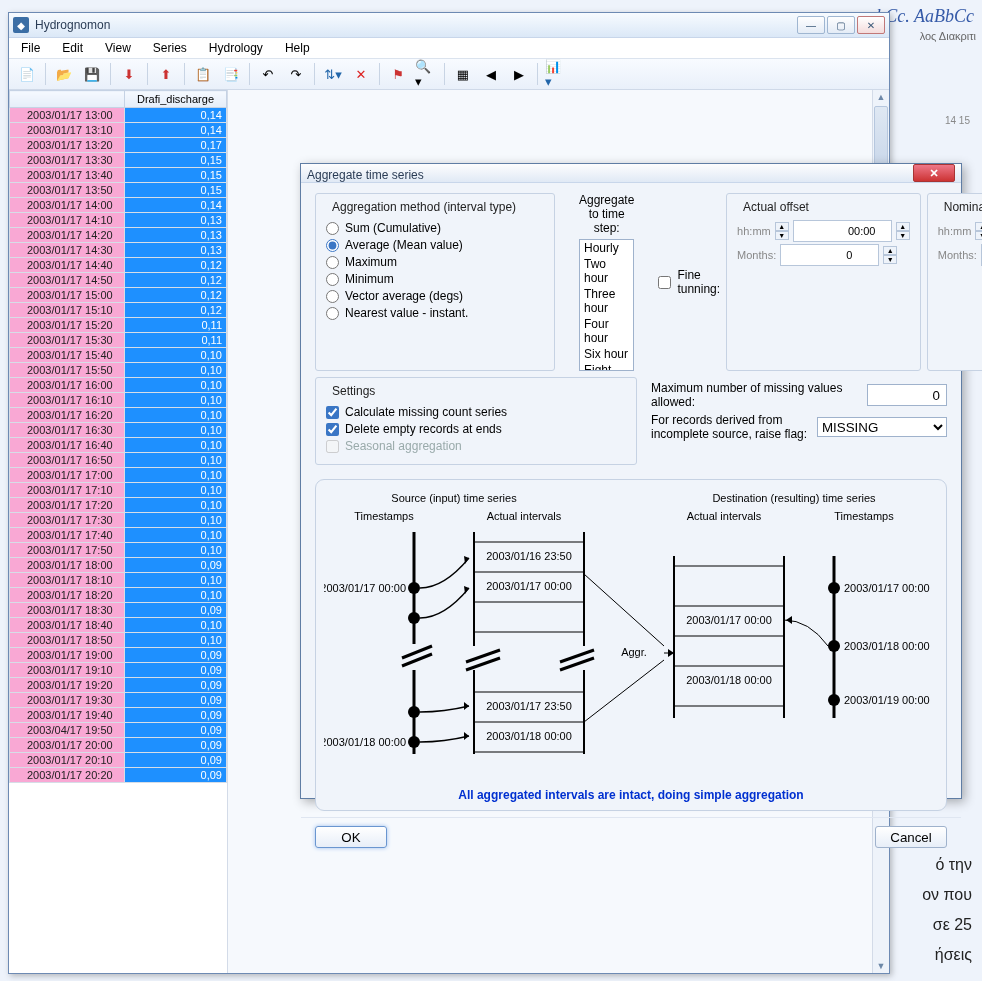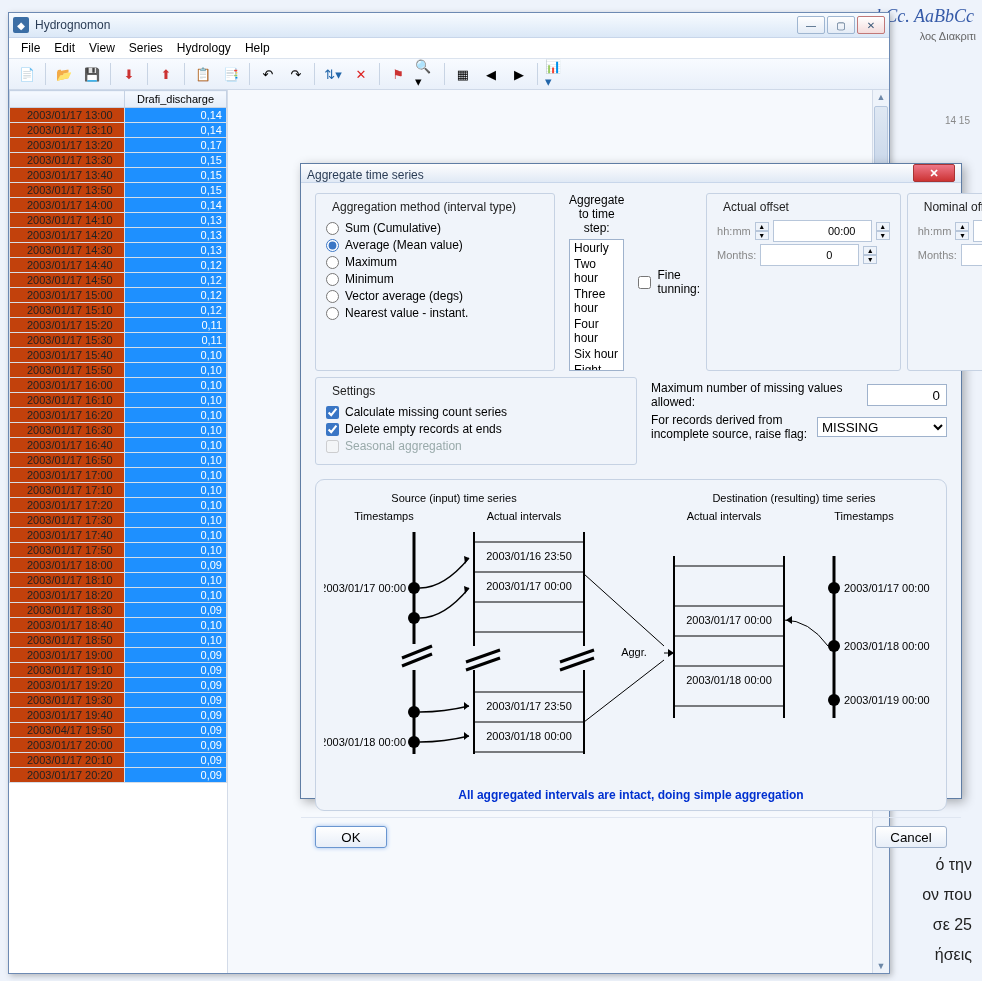--- a/index.html
+++ b/index.html
@@ -72,21 +72,21 @@
     margin-left:auto; display:flex; gap:2px;
   }
   .win-btn {
     width:26px;height:16px;border:1px solid #9fb6d1;border-radius:2px;
     background:linear-gradient(#fefefe,#e4ecf6);
     display:flex;align-items:center;justify-content:center;font-size:10px;color:#3a5878;
   }
   .win-btn.close{border-color:#c17878;background:linear-gradient(#fff,#f4dcdc);}
   .menubar {
     height: 20px;
-    display:flex; align-items:center; gap:2px; padding:0 6px;
+    display:flex; align-items:center; gap:10px; padding:0 6px;
     border-bottom:1px solid #dbe3ee;
   }
   .menubar span { padding:2px 6px; }
   .toolbar {
     height:30px; border-bottom:1px solid #cfd9e8;
     display:flex;align-items:center;gap:4px;padding:0 6px;
     background:linear-gradient(#f8fbff,#e9f0fa);
   }
   .tbtn {
     width:22px;height:22px;border:1px solid transparent;border-radius:3px;
@@ -110,21 +110,21 @@
     border:1px solid #c5d2e4;
     padding:2px 4px;
     font-weight:normal;
     position:sticky;top:0;
   }
   table.tsgrid td {
     border:1px solid #d6dde7;
     padding:1px 4px;
   }
   table.tsgrid td.ts {
-    background:#c2410c;
+    background:#f9a8d4;
     color:#222;
     padding-left:17px;
   }
   .selcell{background:#1e90ff;color:#fff;text-align:right;}
   .main-blank{flex:1;background:#f6f9fd;position:relative;}
   .vscroll {
     position:absolute;right:0;top:0;bottom:0;width:16px;
     background:#eef3fa;border-left:1px solid #d3dbe8;
     display:flex;flex-direction:column;align-items:center;justify-content:space-between;
   }
@@ -148,21 +148,21 @@
   }
   .dlg-title .title{color:#2a3c55;}
   .dlg-title .close{
     margin-left:auto;width:40px;height:16px;border:1px solid #a83434;
     background:linear-gradient(#e78,#c33);color:#fff;border-radius:2px;
     display:flex;align-items:center;justify-content:center;font-weight:bold;font-size:11px;
   }
   .dlg-body {
     flex:1;padding:10px 14px 6px 14px;position:relative;
   }
-  .row1{display:flex;gap:14px;}
+  .row1{display:flex;gap:24px;}
   .group {
     border:1px solid #c6d2e3;border-radius:3px;padding:6px 10px 8px 10px;
     position:relative;background:#f0f4fa;
   }
   .group > legend, .group > .legend {
     position:relative;
     font-size:12px;color:#222;
     margin:-14px 0 4px 2px;background:#f0f4fa;display:inline-block;padding:0 4px;
   }
   .agg-method{flex:0 0 218px;}

